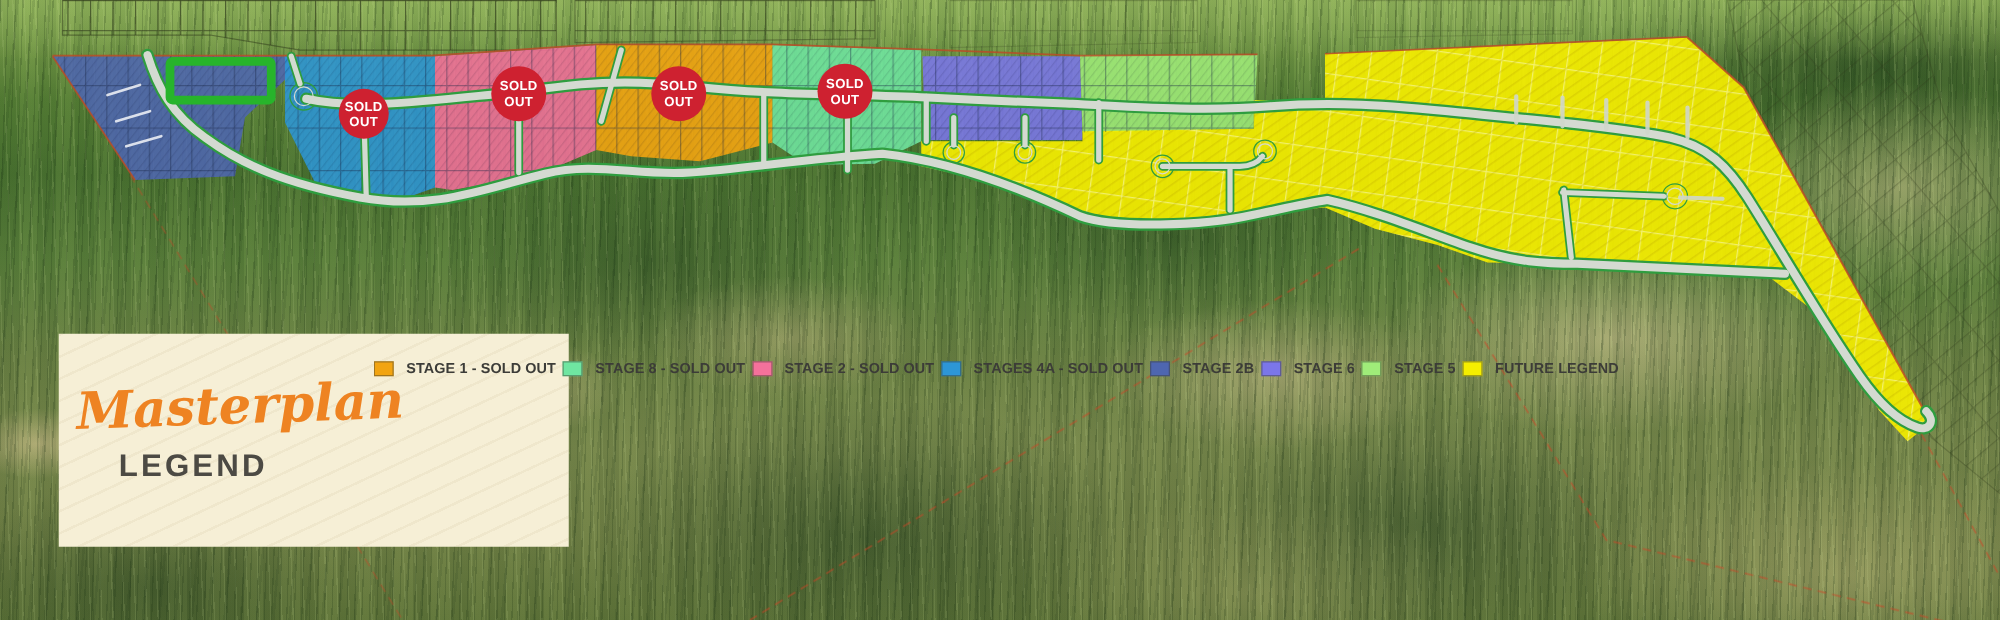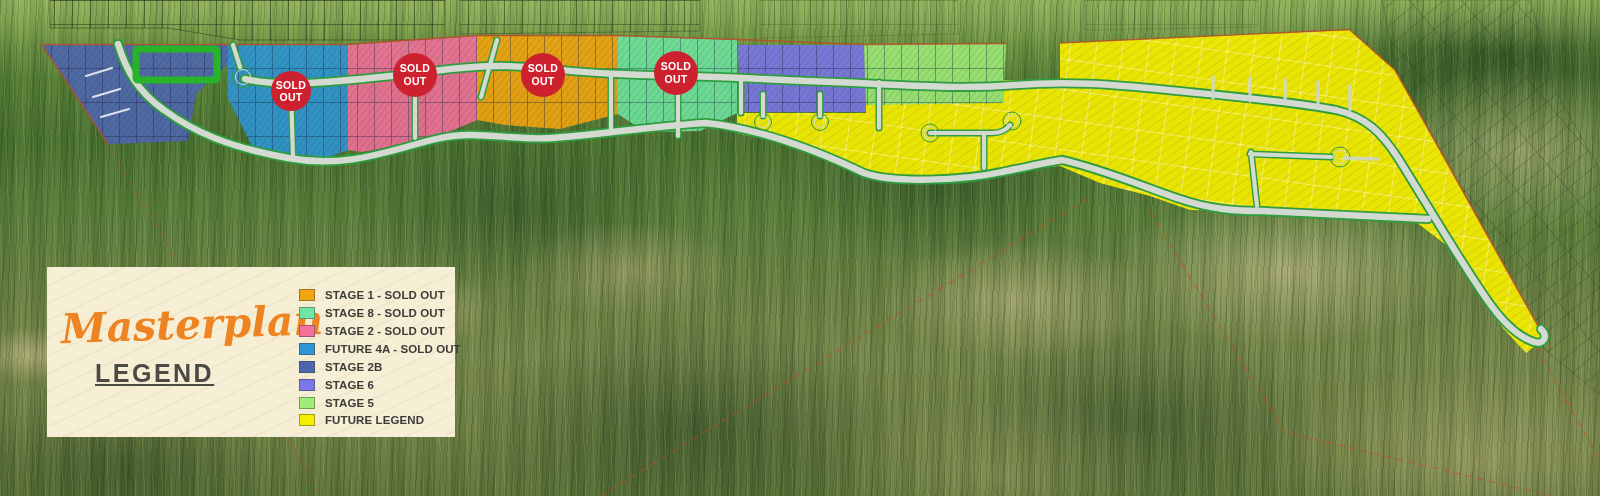--- a/index.html
+++ b/index.html
@@ -39,21 +39,21 @@
               letter-spacing:.3px;text-anchor:middle;}
   
   .panel{position:absolute;left:47px;top:267px;width:408px;height:170px;
          background:#f6efd6;
          background-image:repeating-linear-gradient(155deg, rgba(180,160,115,.10) 0 2px, transparent 2px 16px);}
   .script-title{position:absolute;left:14px;top:38px;width:240px;
       font-family:"DejaVu Serif",serif;font-style:italic;font-weight:bold;
       font-size:41px;line-height:1;transform:rotate(-2deg);}
   .legend-word{position:absolute;left:48px;top:92px;font-size:25px;font-weight:bold;
       letter-spacing:2.5px;}
-  .legend-list{position:absolute;left:252px;top:22px;display:flex;flex-direction:column;gap:5.5px;}
+  .legend-list{position:absolute;left:252px;top:22px;display:flex;flex-direction:row;gap:5.5px;}
   .legend-row{display:flex;align-items:center;height:12.4px;}
   .swatch{width:16px;height:12px;border:1px solid rgba(60,60,48,.45);box-sizing:border-box;flex:0 0 auto;}
   .legend-label{margin-left:10px;font-size:11.5px;font-weight:bold;color:#3c3c38;
       letter-spacing:.1px;white-space:nowrap;}
 </style>
 </head>
 <body>
 
 <div class="stage">
   <div class="grass"></div>
@@ -220,37 +220,37 @@
       <g transform="translate(676,73)">
         <circle r="22" fill="#ce2130"></circle>
         <text class="badge-text" y="-3" fill="#fff">SOLD</text>
         <text class="badge-text" y="10" fill="#fff">OUT</text>
       </g>
     </g>
   </svg>
 
   <div class="panel">
     <div class="script-title" style="color: rgb(238, 131, 34);">Masterplan</div>
-    <div class="legend-word" style="color: rgb(76, 74, 68); text-decoration: underline;">LEGEND</div>
+    <div class="legend-word" style="color: rgb(76, 74, 68);">LEGEND</div>
     <div class="legend-list">
       <div class="legend-row">
         <span class="swatch" style="background-color: rgb(242, 164, 17);"></span>
         <span class="legend-label">STAGE 1 - SOLD OUT</span>
       </div>
       <div class="legend-row">
         <span class="swatch" style="background-color: rgb(111, 230, 161);"></span>
         <span class="legend-label">STAGE 8 - SOLD OUT</span>
       </div>
       <div class="legend-row">
         <span class="swatch" style="background-color: rgb(244, 113, 155);"></span>
         <span class="legend-label">STAGE 2 - SOLD OUT</span>
       </div>
       <div class="legend-row">
         <span class="swatch" style="background-color: rgb(45, 150, 214);"></span>
-        <span class="legend-label">FUTURE 4A - SOLD OUT</span>
+        <span class="legend-label">STAGES 4A - SOLD OUT</span>
       </div>
       <div class="legend-row">
         <span class="swatch" style="background-color: rgb(78, 102, 176);"></span>
         <span class="legend-label">STAGE 2B</span>
       </div>
       <div class="legend-row">
         <span class="swatch" style="background-color: rgb(123, 118, 233);"></span>
         <span class="legend-label">STAGE 6</span>
       </div>
       <div class="legend-row">

